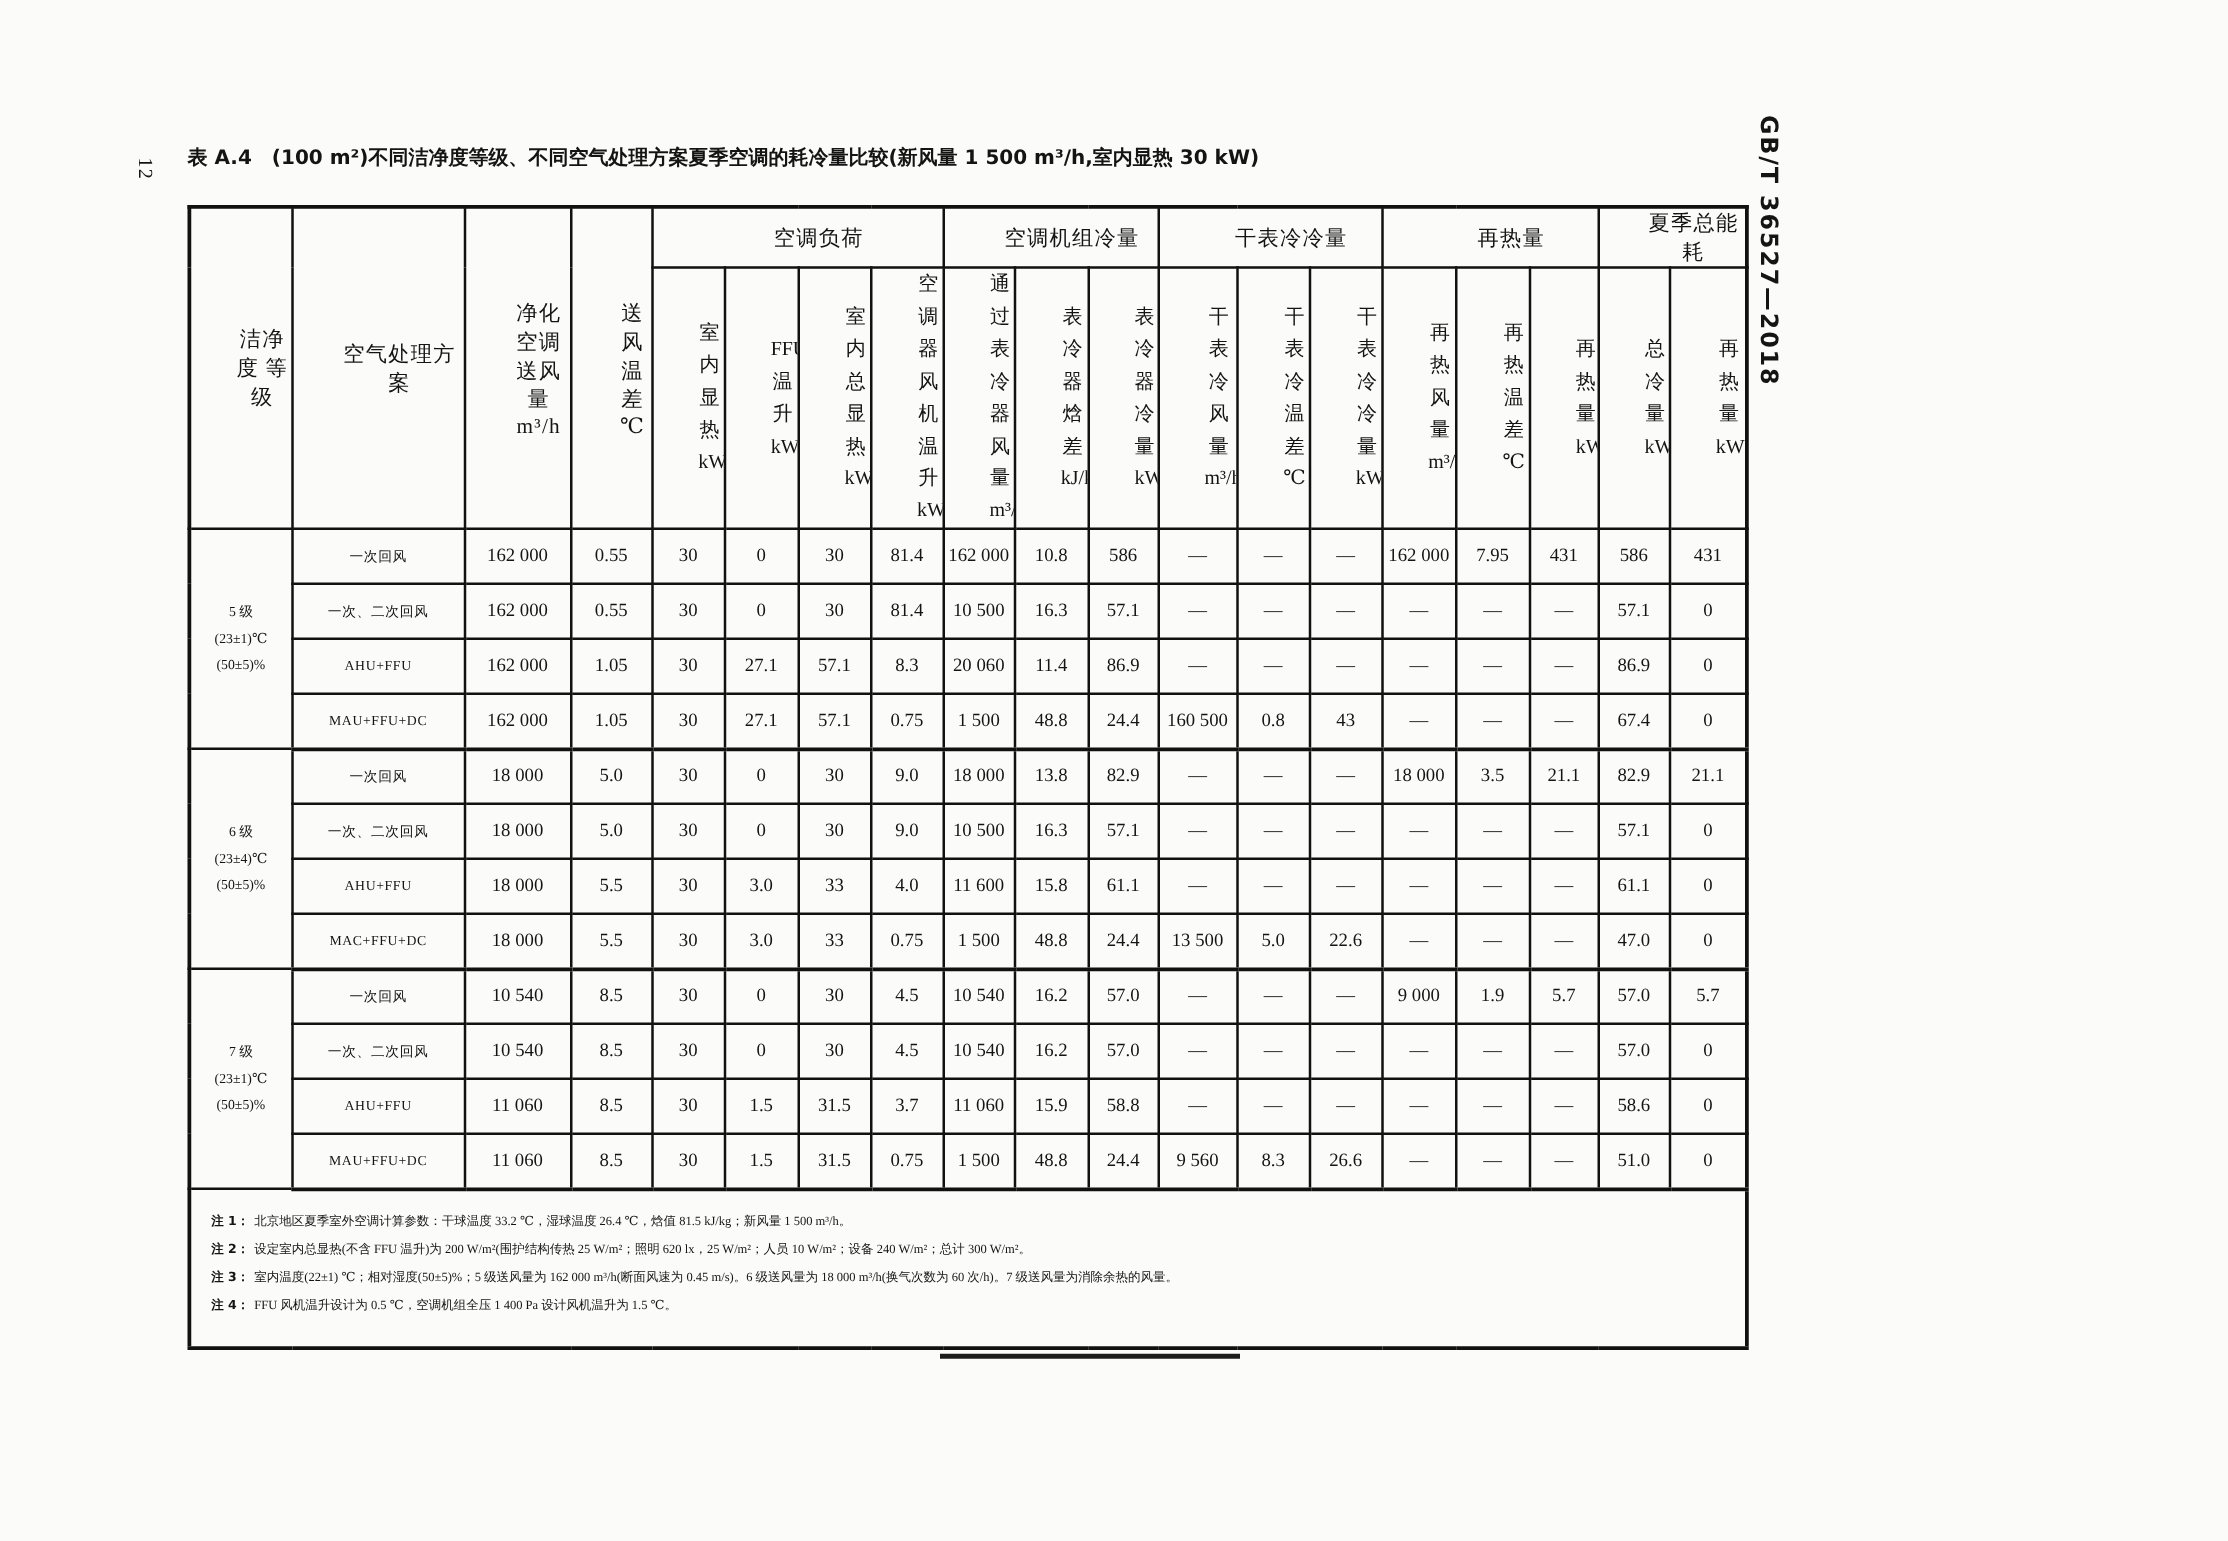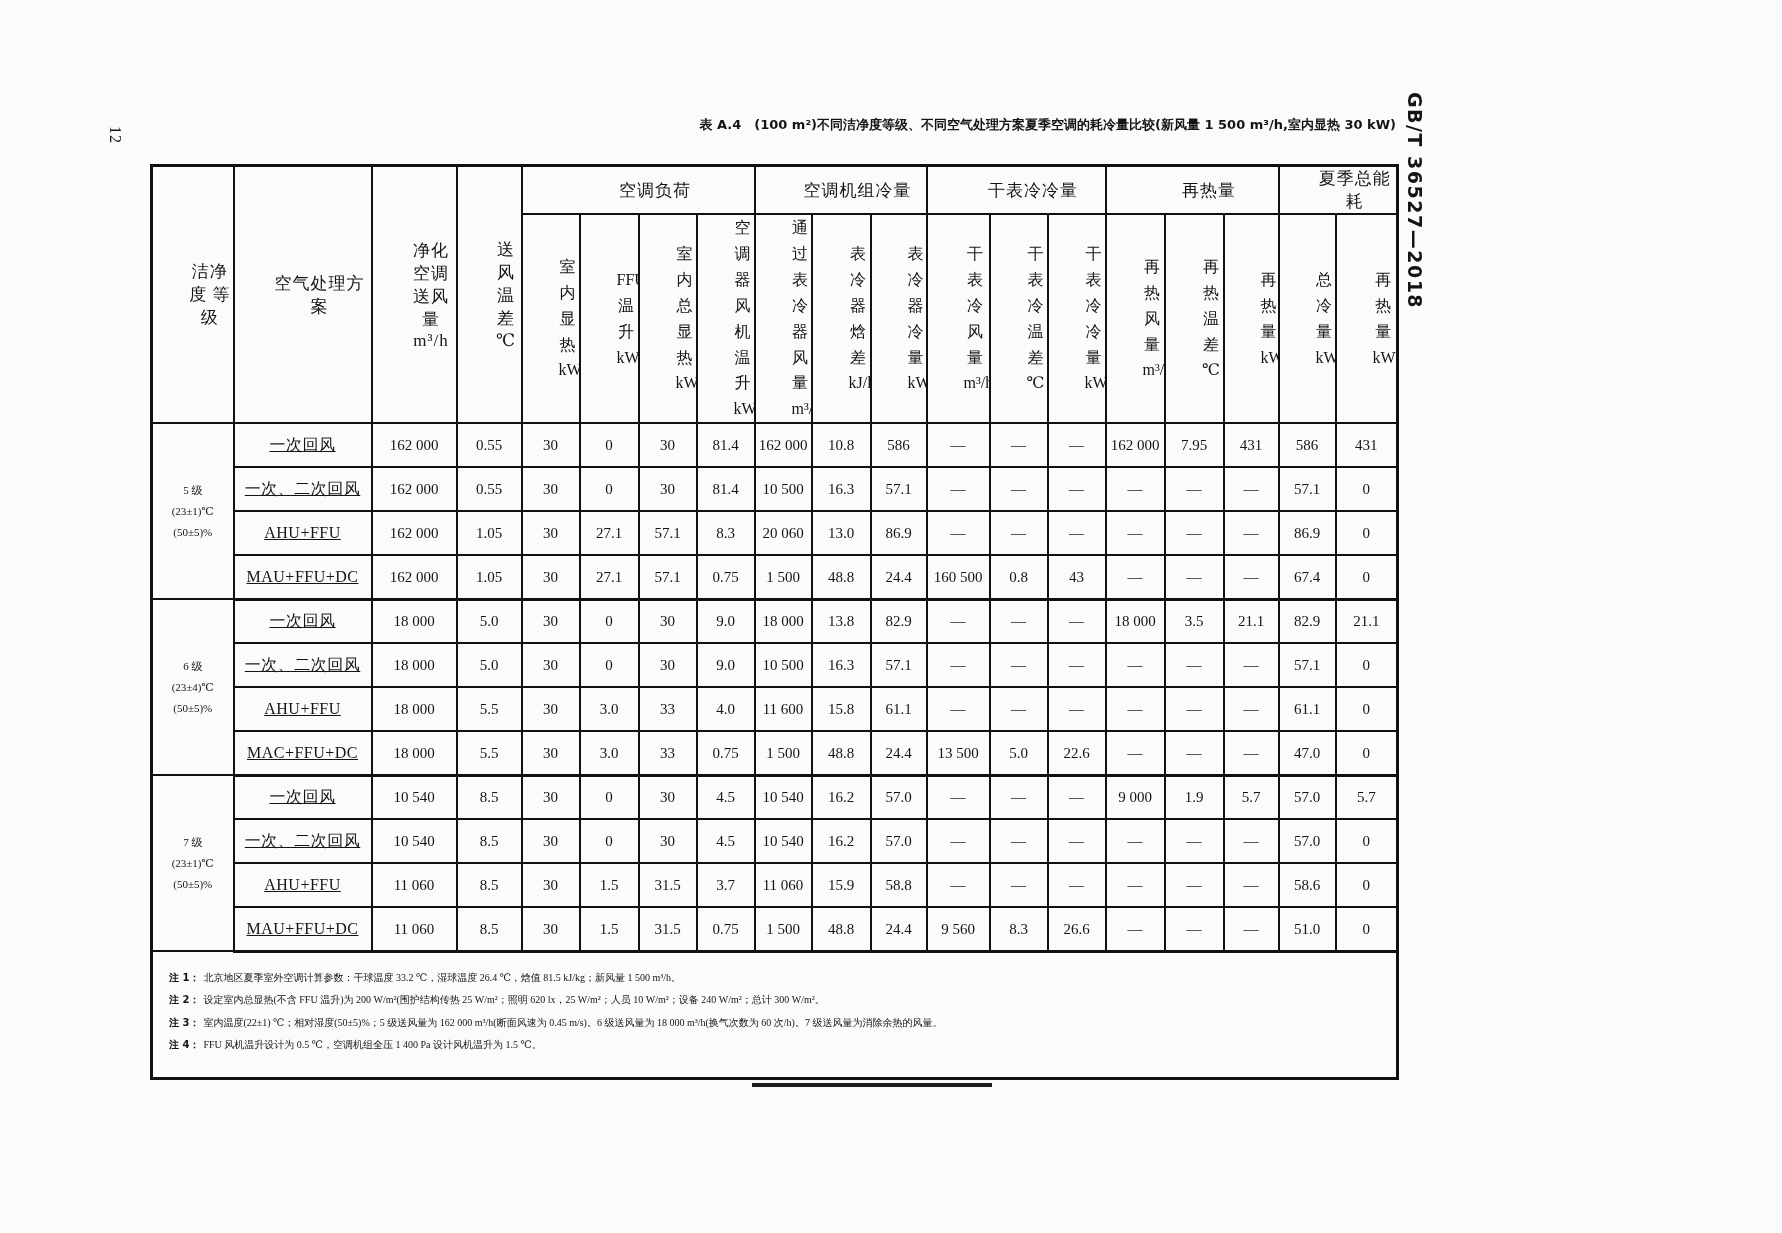--- a/index.html
+++ b/index.html
@@ -16,23 +16,23 @@
     font-size:16px; letter-spacing:1px;
   }
   .standard-code {
     position:absolute; left:1404px; top:92px;
     writing-mode:vertical-rl;
     font-family:"DejaVu Sans","Liberation Sans",sans-serif;
     font-weight:700; font-size:19px; letter-spacing:1.5px;
   }
   .page-title {
     position:absolute; left:150px; top:116px; width:1246px;
-    text-align:right;
+    text-align:left;
     font-family:"DejaVu Sans","Liberation Sans",sans-serif;
-    font-weight:700; font-size:13px;
+    font-weight:700; font-size:16px;
   }
   .main-table-wrap { position:absolute; left:150px; top:164px; }
   table.main-table {
     border-collapse:collapse; table-layout:fixed; width:1246px;
     border:3px solid #111;
   }
   .main-table th, .main-table td {
     border:2px solid #111;
     text-align:center; vertical-align:middle;
     padding:0 2px;
@@ -41,21 +41,21 @@
   .main-table thead th { font-weight:400;padding-left:36px; }
   tr.tier1 th { height:42px; font-size:17px; letter-spacing:1px; }
   tr.tier2 th {
     height:150px; font-size:16px;
     white-space:pre-line; line-height:1.62;
   }
   .main-table tbody td { height:44px; font-size:15px; white-space:nowrap; }
   .main-table td.group-cell {
     white-space:pre-line; line-height:1.9; font-size:11px;
   }
-  .main-table td.scheme-cell { font-size:16px; letter-spacing:0.5px;text-decoration:underline; }
+  .main-table td.scheme-cell { font-size:11px; letter-spacing:0.5px; }
   .main-table tr.group-end td { border-bottom-width:3px;margin-left:31px; }
   .main-table td.notes-cell {
     border-bottom-width:3px;
     text-align:left; vertical-align:top;
     padding:14px 14px 20px 16px;
     white-space:normal;
   }
   .note-line {
     font-size:10px; line-height:2.25;
     padding-left:66px; text-indent:-66px;
@@ -213,21 +213,21 @@
         </tr>
         <tr>
           <td class="scheme-cell">AHU+FFU</td>
           <td>162 000</td>
           <td>1.05</td>
           <td>30</td>
           <td>27.1</td>
           <td>57.1</td>
           <td>8.3</td>
           <td>20 060</td>
-          <td>13.0</td>
+          <td>11.4</td>
           <td>86.9</td>
           <td>—</td>
           <td>—</td>
           <td>—</td>
           <td>—</td>
           <td>—</td>
           <td>—</td>
           <td>86.9</td>
           <td>0</td>
         </tr>

